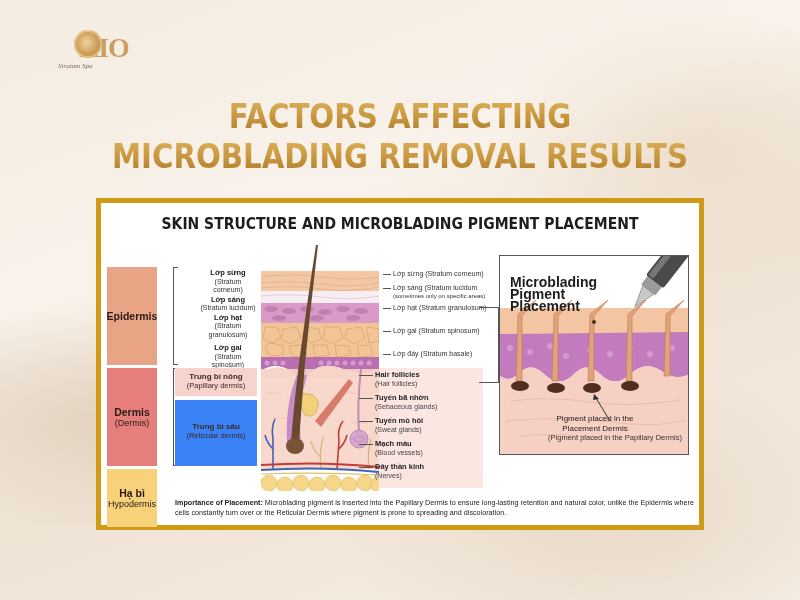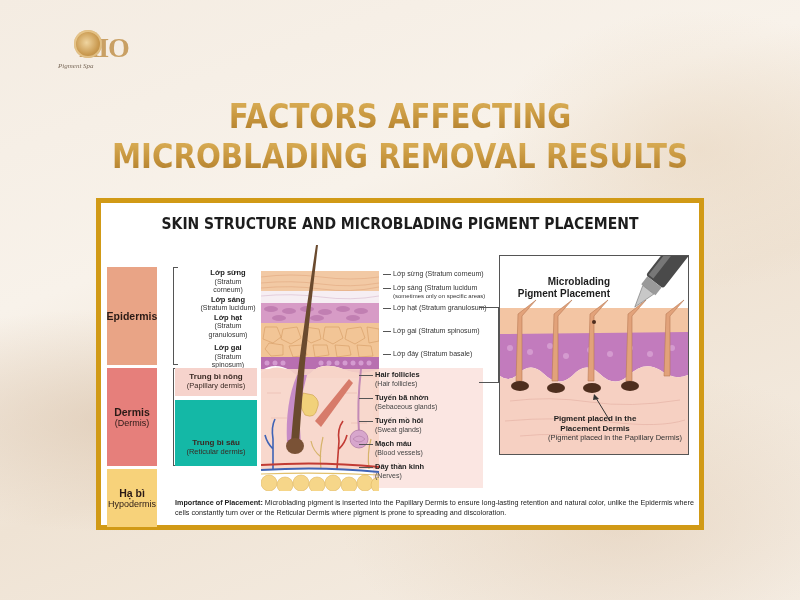--- a/index.html
+++ b/index.html
@@ -57,57 +57,57 @@
   .layer-sub { font-size: 9px; color: #2a1a16; }
 
   .sublabels { position: absolute; left: 74px; width: 82px; text-align: center; padding-left: 24px; }
   .sub-item { font-size: 7px; line-height: 8.5px; color: #333; }
   .sub-item b { font-size: 7.5px; color: #222; }
   .bracket { position: absolute; border-left: 1px solid #555; }
   .bracket::before, .bracket::after { content: ""; position: absolute; left: 0; width: 4px; border-top: 1px solid #555; }
   .bracket::before { top: 0; } .bracket::after { bottom: 0; }
 
   .pap-box { position: absolute; left: 74px; top: 165px; width: 82px; height: 28px; background: #f6d3cc; text-align: center; padding-top: 4px; }
-  .ret-box { position: absolute; left: 74px; top: 197px; width: 82px; height: 66px; background: #14b8a6; text-align: center; padding-top: 38px; }
+  .ret-box { position: absolute; left: 74px; top: 197px; width: 82px; height: 66px; background: #3b82f6; text-align: center; padding-top: 22px; }
   .box-title { font-size: 8px; font-weight: bold; color: #3a2a24; }
   .box-sub { font-size: 7.5px; color: #3a2a24; }
 
   .cross-section { position: absolute; left: 160px; top: 40px; width: 118px; height: 248px; }
   .right-labels { position: absolute; left: 282px; width: 110px; }
   .rl { position: absolute; left: 0; font-size: 7px; color: #333; white-space: nowrap; }
   .rl .dash { display: inline-block; width: 8px; border-top: 1px solid #555; vertical-align: middle; margin-right: 2px; }
   .dermis-bg { position: absolute; left: 272px; top: 165px; width: 110px; height: 120px; background: #fbe6e2; }
   .rd { position: absolute; left: 274px; font-size: 7.5px; line-height: 8.5px; color: #222; }
   .rd b { font-weight: bold; }
   .rd .s { font-size: 7px; color: #444; }
   .rd .dash { position: absolute; left: -16px; top: 4px; width: 14px; border-top: 1px solid #555; }
 
   .inset { position: absolute; left: 398px; top: 52px; width: 190px; height: 200px; border: 1px solid #555; background: #fff; overflow: hidden; }
-  .inset-title { position: absolute; left: 10px; top: 20px; width: 100px; text-align: right; font-size: 10px; font-weight: bold; color: #1d1d1d; line-height: 12px; }
+  .inset-title { position: absolute; left: 10px; top: 20px; width: 100px; text-align: left; font-size: 14px; font-weight: bold; color: #1d1d1d; line-height: 12px; }
   .pig-label { position: absolute; left: 0; top: 158px; width: 190px; text-align: center; font-size: 8px; line-height: 9.5px; color: #1d1d1d; }
-  .pig-label b { font-weight: bold; }
+  .pig-label b { font-weight: normal; }
   .pig-label .s { font-size: 7.5px; color: #333; padding-left: 40px; }
   .connector { position: absolute; border: 1px solid #555; border-left: none; }
 
   .importance { position: absolute; left: 74px; top: 295px; width: 520px; font-size: 7.2px; line-height: 10px; color: #222; }
   .importance b { font-weight: bold; }
 
   .watermark {
     position: absolute; right: 20px; top: 571px;
     font-family: "Liberation Serif", serif; font-style: italic; font-weight: bold;
     font-size: 13px; color: #fff; letter-spacing: 1px; text-shadow: 0 0 2px rgba(180,150,120,0.4); margin-top: 46px;
   }
 </style>
 </head>
 <body>
 
 <div class="logo">
   <span class="logo-text">RIO</span>
   <span class="logo-rose"></span>
-  <span class="logo-sub">Pigment Spa</span>
+  <span class="logo-sub">Stratum Spa</span>
 </div>
 
 <div class="headline h1">FACTORS AFFECTING</div>
 <div class="headline h2">MICROBLADING REMOVAL RESULTS</div>
 
 <div class="frame">
   <div class="diagram-title">SKIN STRUCTURE AND MICROBLADING PIGMENT PLACEMENT</div>
 
   <div class="layer-col layer-epi">
     <span class="layer-name">Epidermis</span>

